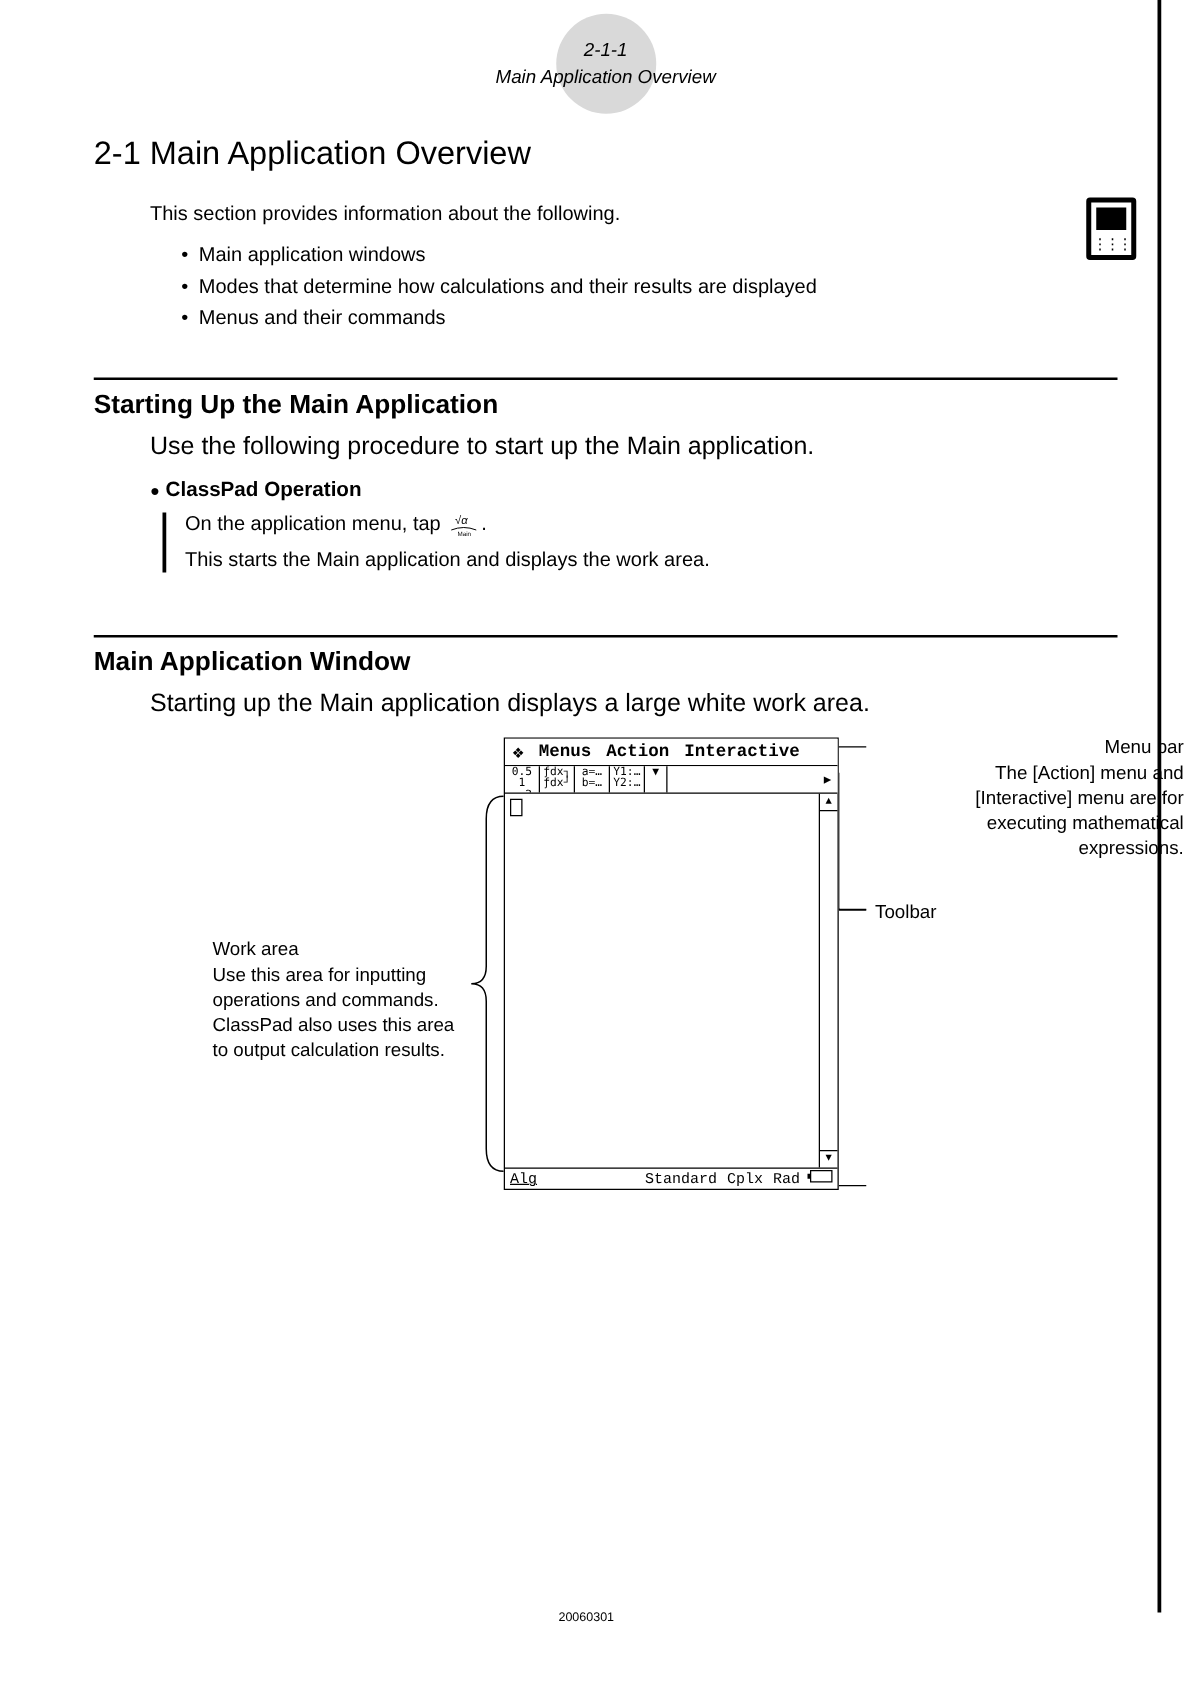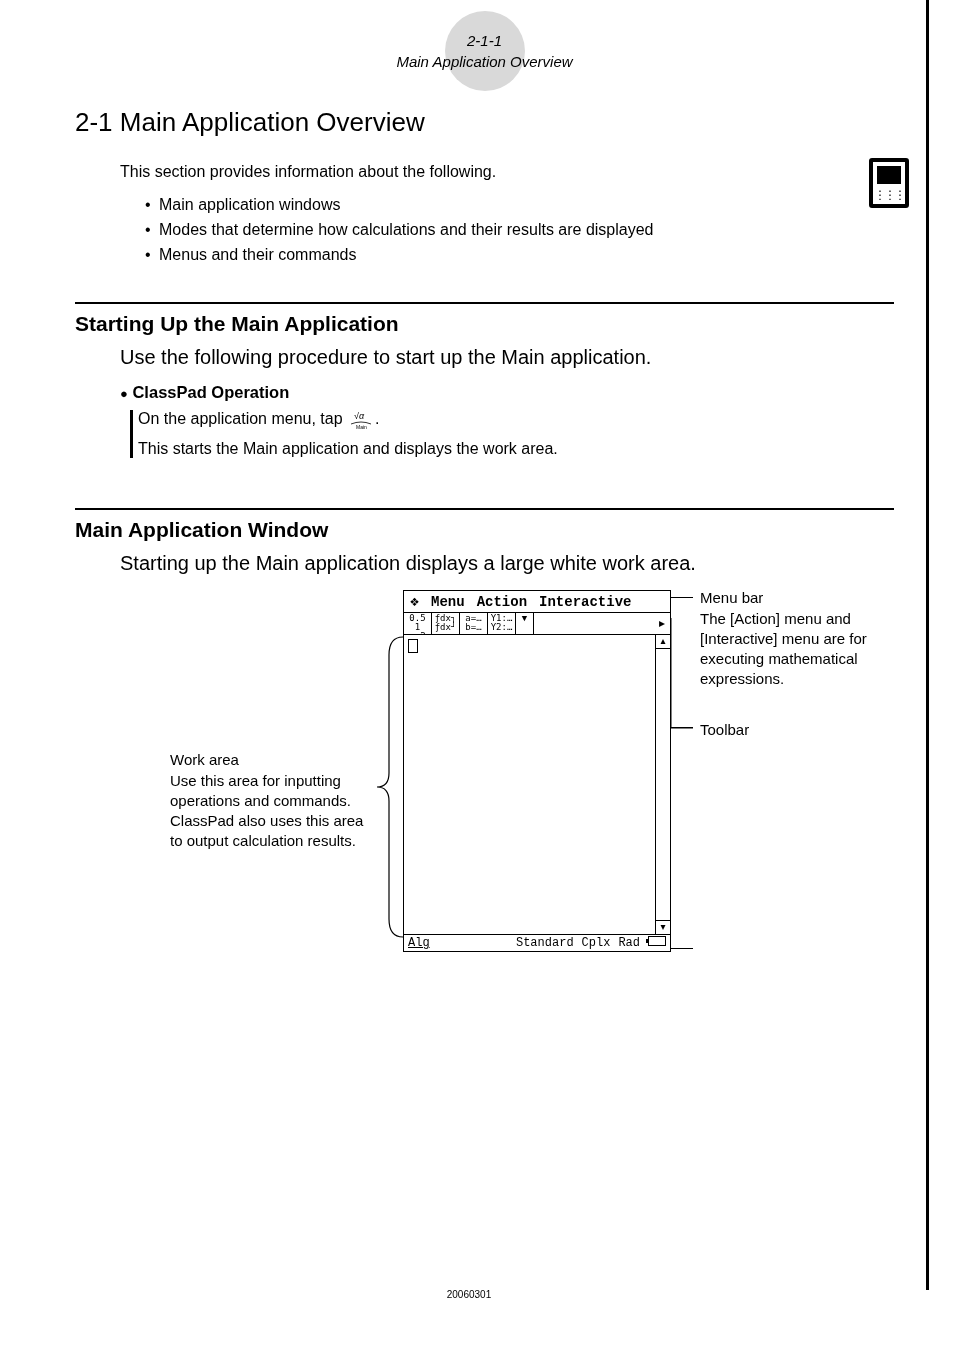--- a/index.html
+++ b/index.html
@@ -122,21 +122,21 @@
       font-weight: bold;
       margin-bottom: 8px;
     }
     .sub-head .dot {
       font-size: 13px;
       vertical-align: middle;
     }
     .vbar-block {
       margin-left: 55px;
       border-left: 3px solid #000;
-      padding-left: 5px;
+      padding-left: 15px;
       margin-bottom: 50px;
     }
     .vbar-block p {
       font-size: 16px;
       margin-bottom: 10px;
     }
     .inline-icon {
       display: inline-block;
       width: 28px;
       height: 20px;
@@ -271,21 +271,21 @@
     .callout {
       position: absolute;
       font-size: 15px;
       line-height: 1.35;
     }
     .callout-left {
       left: 95px;
       top: 160px;
       width: 205px;
     }
-    .callout-r1 { left: 625px; top: -2px; width: 215px; }
+    .callout-r1 { left: 657px; top: -2px; width: 215px; text-align: right; }
     .callout-r2 { left: 625px; top: 130px; width: 200px; }
     .callout-r3 { left: 625px; top: 290px; width: 220px; }
     .c-title { display: block; }
     .c-body { display: block; }
     .lead-line {
       position: absolute;
       background: #000;
       height: 1px;
     }
     .curve {
@@ -367,21 +367,21 @@
       </svg>
 
     <svg class="curve" style="left:300px; top:45px; width:30px; height:305px;">
       <path d="M28 2 Q14 2 14 20 L14 138 Q14 152 2 152 Q14 152 14 166 L14 284 Q14 302 28 302" stroke="#000" fill="none" stroke-width="1.2"></path>
     </svg>
 
     <div class="calc-screen">
       <div class="calc-inner">
         <div class="menubar">
           <span class="vlogo">❖</span>
-          <span>Menu</span>
+          <span>Menus</span>
           <span>Action</span>
           <span>Interactive</span>
         </div>
         <div class="toolbar">
           <div class="tb-btn">0.5 1
 ←►2</div>
           <div class="tb-btn">ƒdx┐
 ƒdx┘</div>
           <div class="tb-btn">a=…
 b=…</div>

